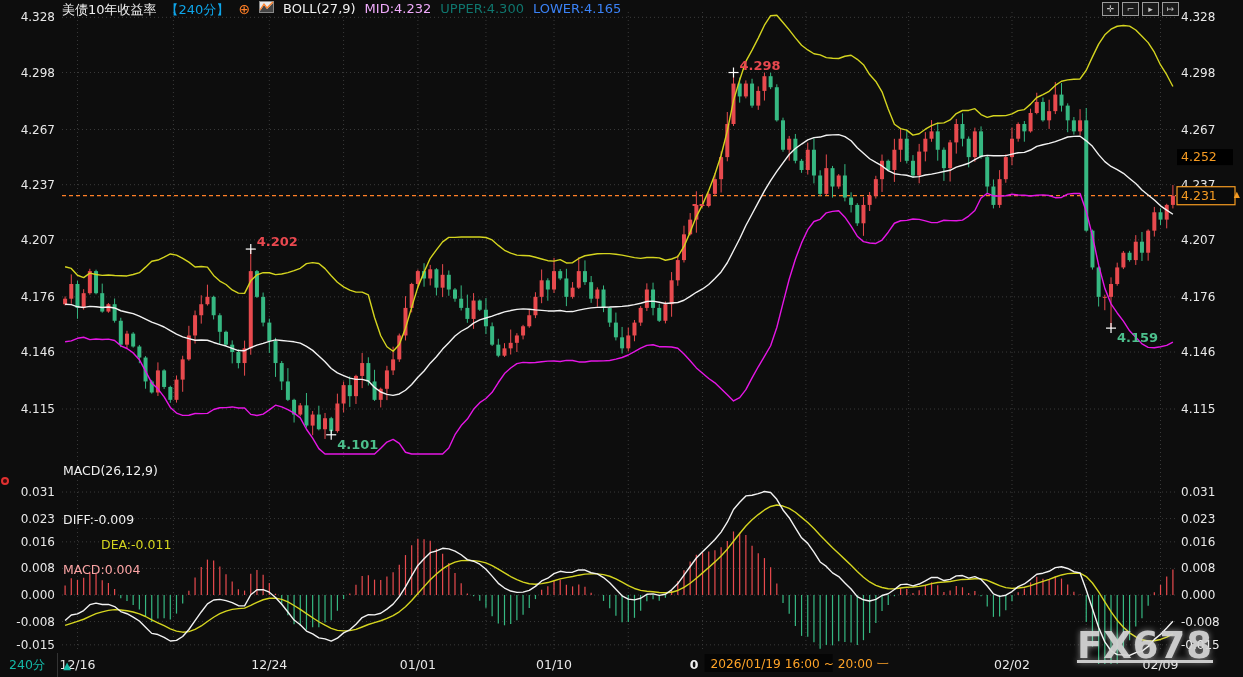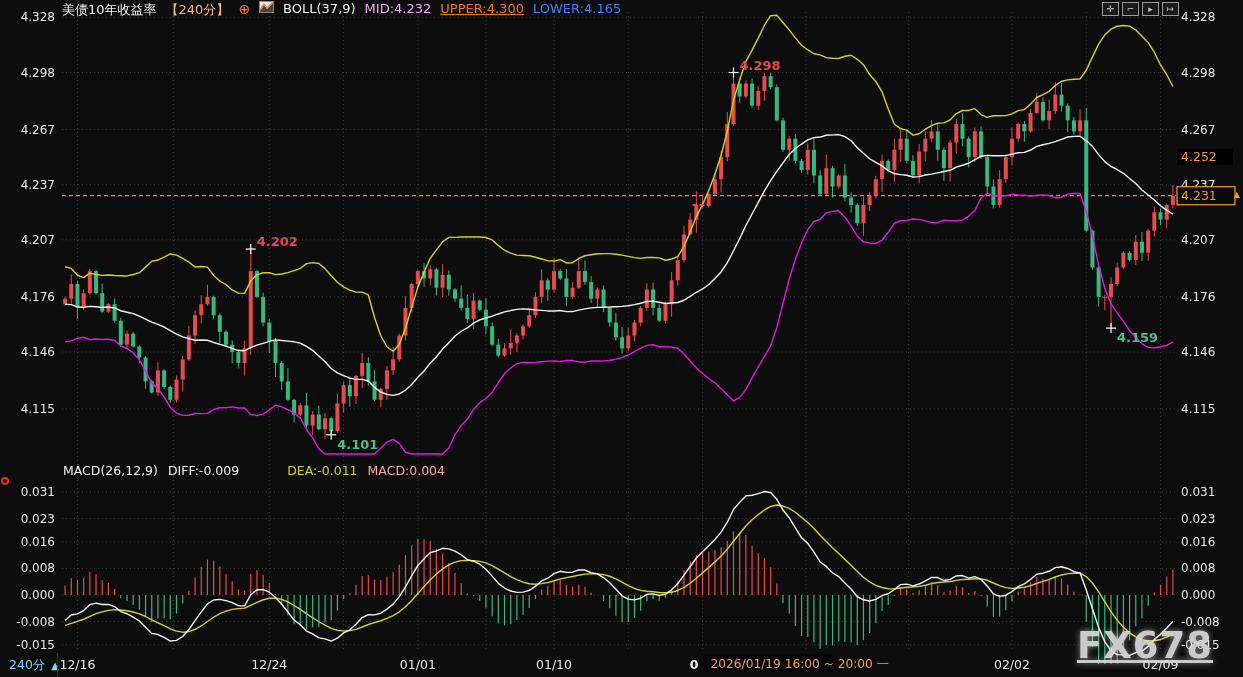--- a/index.html
+++ b/index.html
@@ -1,38 +1,38 @@
 <!DOCTYPE html>
 <html><head>
 <meta charset="utf-8">
 <style>
   html,body{margin:0;padding:0;background:#000;}
   .screen{position:relative;width:1243px;height:677px;background:#0d0d0d;overflow:hidden;
           font-family:"DejaVu Sans","Liberation Sans",sans-serif;}
   svg text{font-family:"DejaVu Sans","Liberation Sans",sans-serif;}
   .hdr{position:absolute;left:62px;top:1px;height:16px;display:flex;align-items:flex-start;gap:9px;
        font-size:13px;color:#f0f0f0;white-space:nowrap;z-index:5;}
-  .hdr .period{color:#fdba74;}
+  .hdr .period{color:#0ea5e9;}
   .hdr .plus{color:#ff7f27;font-size:14px;}
   .hdr .mid{color:#f0abfc;}
-  .hdr .upper{color:#f97316;text-decoration:underline;}
+  .hdr .upper{color:#0f766e;}
   .hdr .lower{color:#3b82f6;}
   .chart-ico{display:inline-block;width:15px;height:12px;position:relative;top:0px;}
   .toolbar{position:absolute;right:64px;top:2px;display:flex;gap:3px;z-index:6;}
   .tool-btn{width:17px;height:14px;border:1px solid #9a9a9a;background:#1a1a1a;color:#c8c8c8;
             font-size:9px;line-height:12px;text-align:center;cursor:pointer;box-sizing:border-box;}
-  .macdhdr{position:absolute;left:63px;top:463px;display:flex;gap:10px;font-size:12.5px;z-index:5;white-space:nowrap;}
+  .macdhdr{position:absolute;left:63px;top:463px;display:flex;gap:10px;font-size:12.5px;z-index:5;white-space:nowrap;flex-direction:column;}
   .macdhdr .m-label{color:#f0f0f0;}
-  .macdhdr .m-diff{color:#f0f0f0;}
+  .macdhdr .m-diff{color:#f0f0f0;margin-top:24px;}
   .macdhdr .m-dea{color:#d4d41f;margin-left:38px;}
   .macdhdr .m-macd{color:#fca5a5;}
   .red-dot{position:absolute;left:1px;top:477px;width:8px;height:8px;border-radius:50%;
            background:#3a0b0b;border:2px solid #e03030;box-sizing:border-box;z-index:5;}
-  .footer-period{position:absolute;left:9px;top:657px;font-size:12.5px;color:#7dd3fc;z-index:5;
-                 display:flex;align-items:center;gap:6px;}
+  .footer-period{position:absolute;left:9px;top:657px;font-size:12.5px;color:#14b8a6;z-index:5;
+                 display:flex;align-items:center;gap:18px;}
   .footer-period .tri{font-size:10px;}
   .footer-sep{position:absolute;left:57px;top:653px;width:1px;height:24px;background:#333;z-index:5;}
   .watermark{position:absolute;right:30px;bottom:10px;font-size:37px;font-weight:bold;color:#d5d5d5;
              text-shadow:0 0 6px rgba(255,255,255,.55);letter-spacing:1px;z-index:8;opacity:.95;text-decoration:underline;}
   #chart-svg{position:absolute;left:0;top:0;z-index:1;}
 </style>
 </head>
 <body>
 
 <div class="screen">
@@ -677,21 +677,21 @@
     <span>美债10年收益率</span>
     <span class="period">【240分】</span>
     <span class="plus">⊕</span>
     <span class="chart-ico">
       <svg width="15" height="12" viewBox="0 0 15 12">
         <rect x="0.5" y="0.5" width="14" height="11" fill="#e8e8e8" stroke="#888"></rect>
         <path d="M1 10 L5 4 L8 8 L14 2 L14 11 L1 11 Z" fill="#444"></path>
         <path d="M1 9 L5 3 L8 7 L14 1" fill="none" stroke="#ff7f27" stroke-width="1.3"></path>
       </svg>
     </span>
-    <span>BOLL(37,9)</span>
+    <span>BOLL(27,9)</span>
     <span class="mid">MID:4.232</span>
     <span class="upper">UPPER:4.300</span>
     <span class="lower">LOWER:4.165</span>
   </div>
 
   <div class="toolbar">
     <div class="tool-btn">✛</div>
     <div class="tool-btn">⌐</div>
     <div class="tool-btn">▸</div>
     <div class="tool-btn">↦</div>

